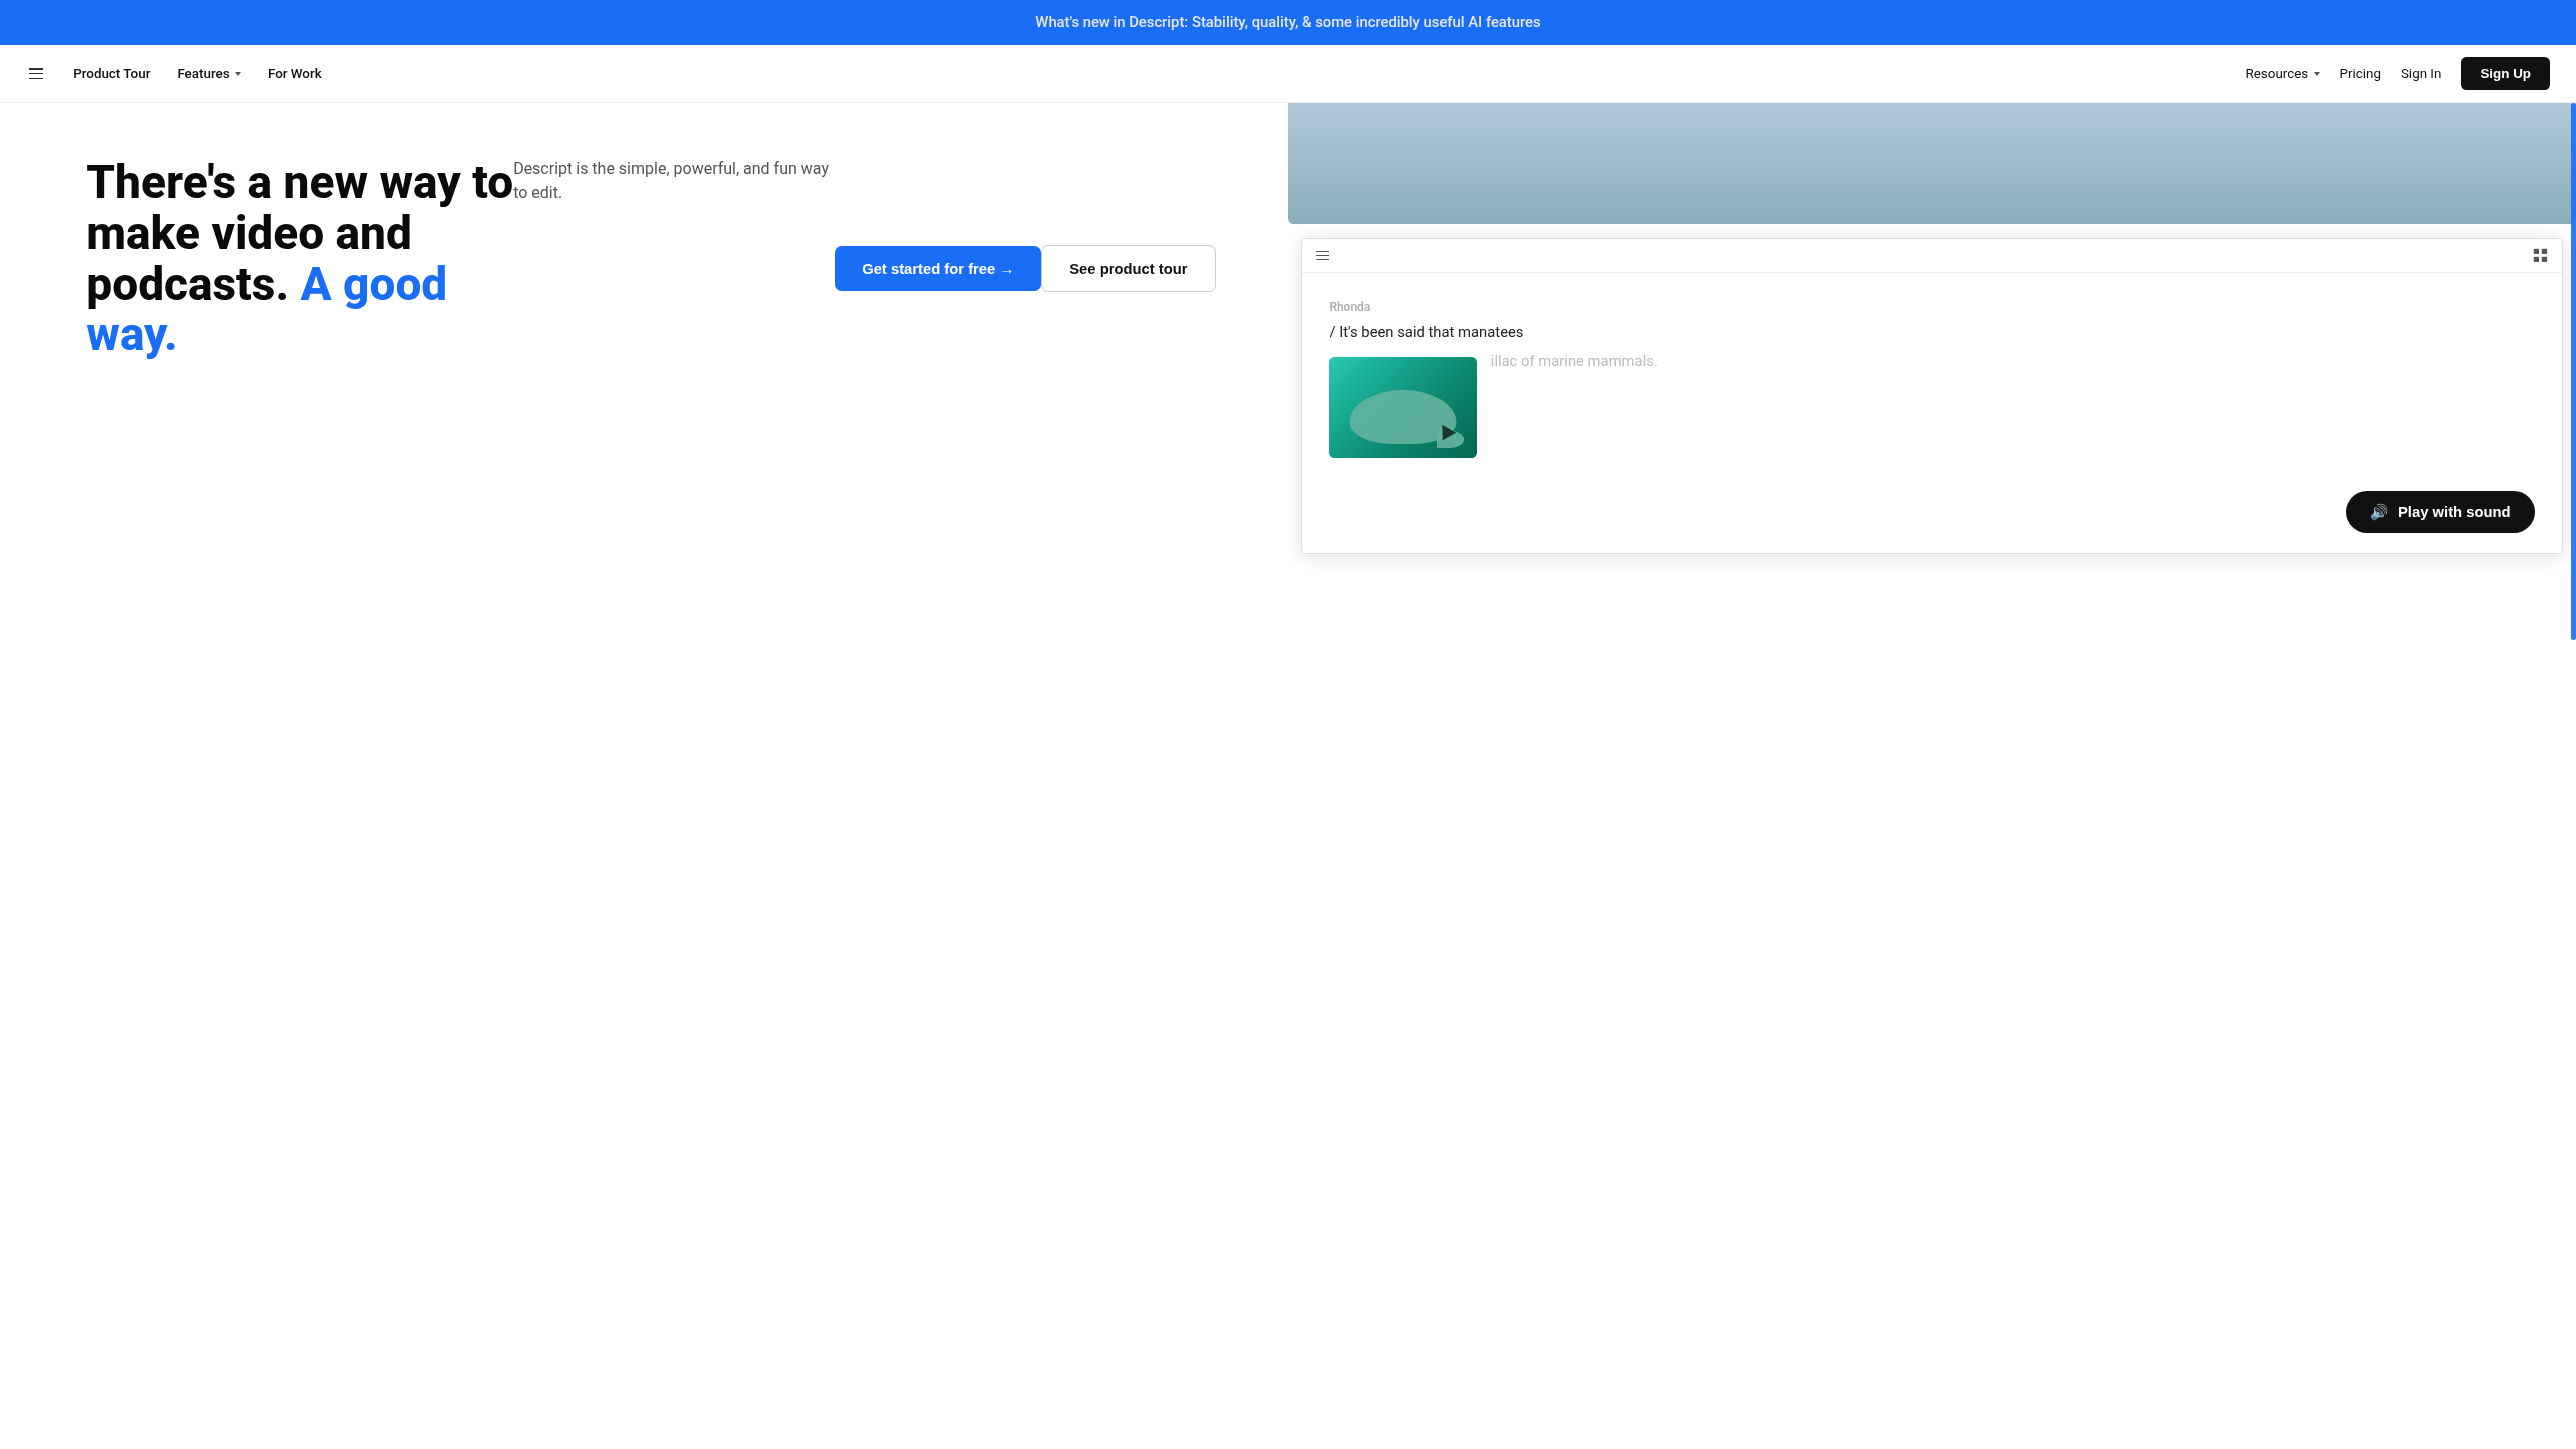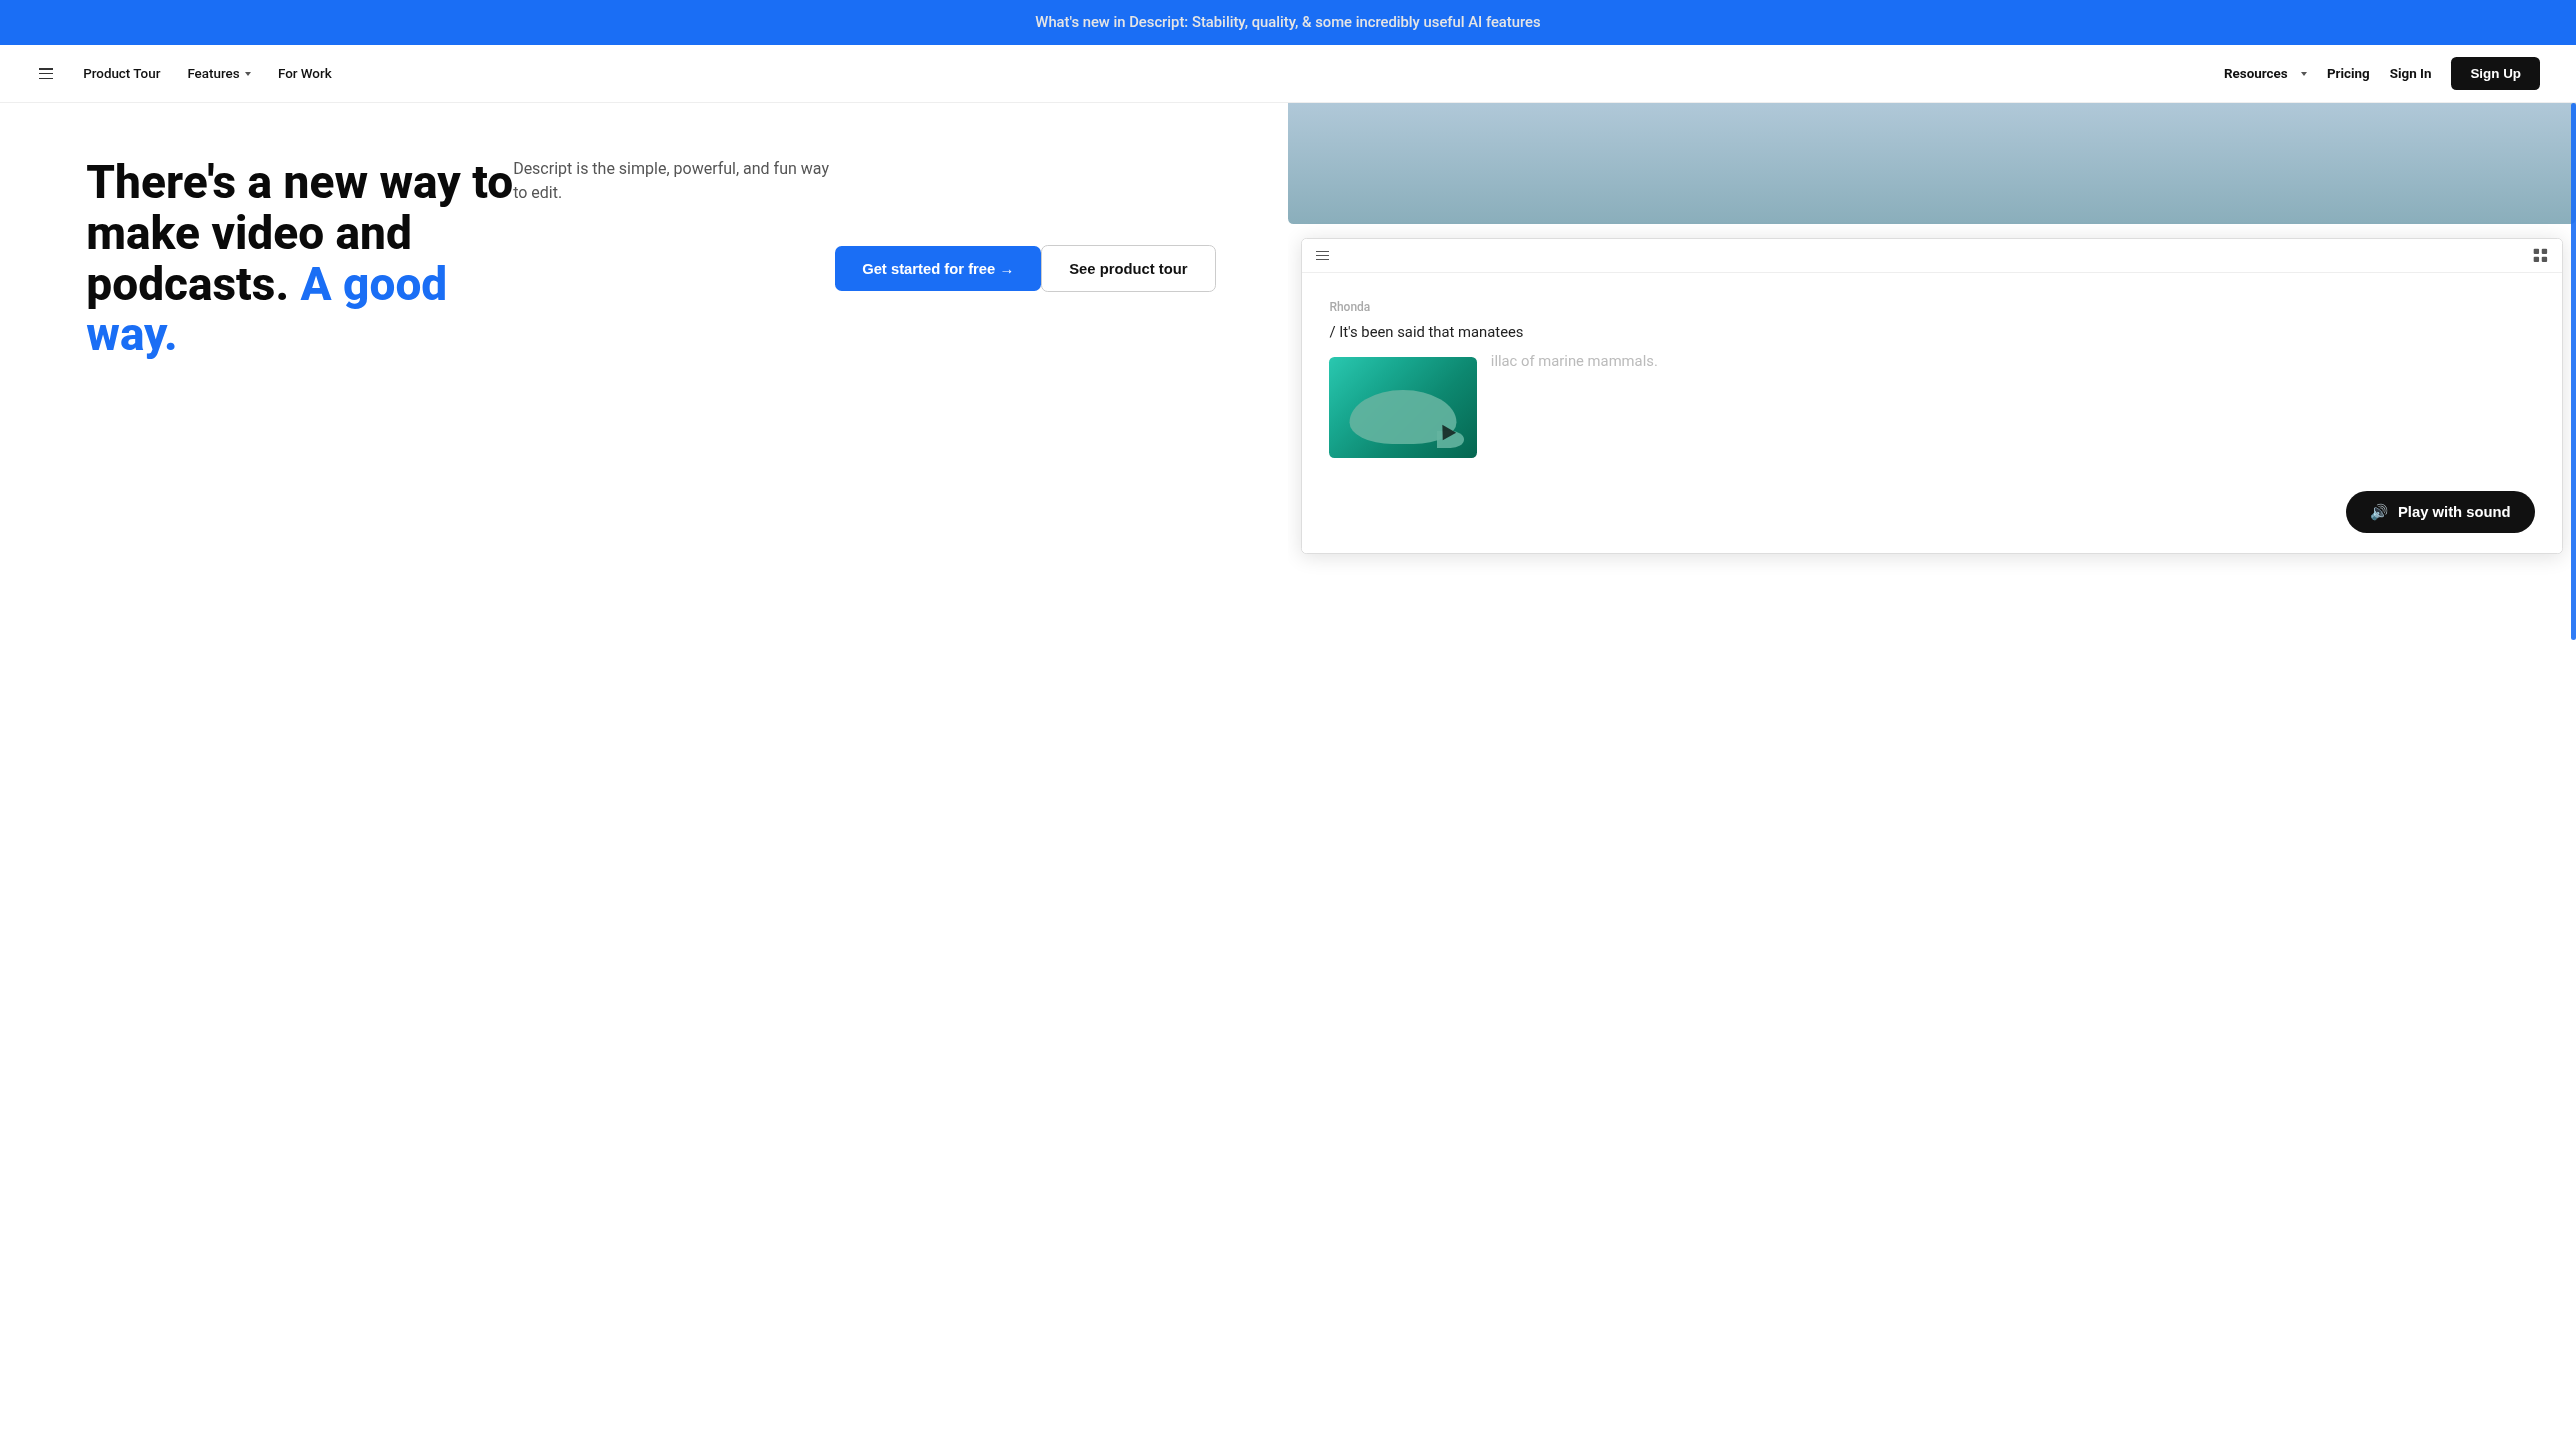--- a/index.html
+++ b/index.html
@@ -21,21 +21,21 @@
       padding: 12px 16px;
       font-size: 14.8px;
       font-weight: 500;
       line-height: 1.4;
     }
 
     
     .navbar {
       display: flex;
       align-items: center;
-      padding: 12px 36px;
+      padding: 12px 26px;
       border-bottom: 0.7px solid #eee;
       background: #fff;
       position: sticky;
       top: 0;
       z-index: 100;
     }
     .navbar-left {
       display: flex;
       align-items: center;
       gap: 27px;
@@ -73,27 +73,27 @@
       margin-left: 1.3px;
     }
     .navbar-right {
       margin-left: auto;
       display: flex;
       align-items: center;
       gap: 20px;
     }
     .nav-link-right {
       font-size: 13.4px;
-      font-weight: 700;
+      font-weight: 400;
       color: #111;
       text-decoration: none;
       cursor: pointer;
       display: flex;
       align-items: center;
-      gap: 12px;
+      gap: 4px;
     }
     .signup-btn {
       background: #111;
       color: #fff;
       border: none;
       border-radius: 5.4px;
       padding: 9.4px 19px;
       font-size: 13.4px;
       font-weight: 600;
       cursor: pointer;

